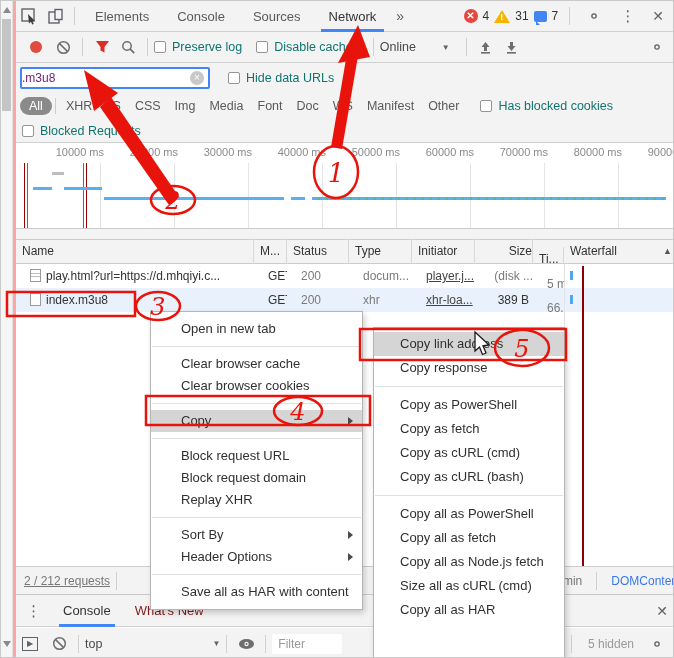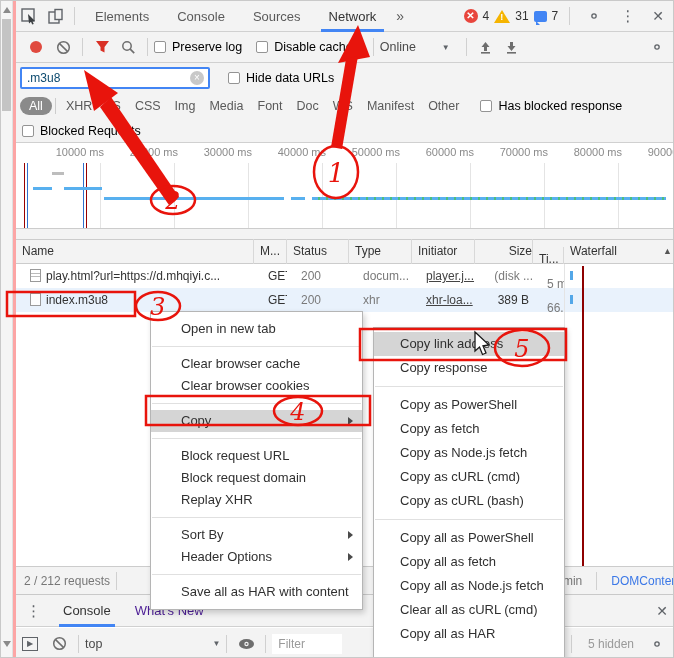--- a/index.html
+++ b/index.html
@@ -31,29 +31,29 @@
   .msg-ico { width:13px; height:11px; background:#4285f4; border-radius:2px; position:relative; }
   .msg-ico:after { content:""; position:absolute; left:2px; bottom:-3px; border-left:4px solid #4285f4; border-top:4px solid transparent; }
   .badge-num { font-size:12px; color:#333; }
   .kebab { font-size:15px; color:#5f6368; padding:0 8px; letter-spacing:0; }
   .close-x { font-size:14px; color:#5f6368; padding:0 10px 0 4px; }
 
   
   .net-toolbar { position:absolute; left:0; top:31px; width:662px; height:31px; background:#f3f3f3; border-bottom:1px solid #d0d0d0; display:flex; align-items:center; padding-left:6px; }
   .record-dot { width:12px; height:12px; border-radius:50%; background:#e04a3f; margin:0 8px; flex:0 0 auto; }
   .chk { width:12px; height:12px; border:1px solid #949494; border-radius:2px; background:#fff; margin-right:6px; flex:0 0 auto; }
-  .tb-label { font-size:12.5px; color:#000000; margin-right:14px; white-space:nowrap; }
+  .tb-label { font-size:12.5px; color:#0f766e; margin-right:14px; white-space:nowrap; }
   .dd { display:flex; align-items:center; font-size:12.5px; color:#4a4a4a; gap:26px; }
   .caret { font-size:8px; color:#5f6368; }
   .tb-right { margin-left:auto; display:flex; align-items:center; padding-right:8px; }
 
   
   .filter-row { position:absolute; left:0; top:62px; width:662px; height:30px; background:#f3f3f3; display:flex; align-items:center; }
   .filter-input { position:relative; margin-left:4px; width:190px; height:22px; background:#fff; border:2px solid #4285f4; border-radius:2px; display:flex; align-items:center; }
-  .filter-input .val { font-size:12px; color:#0c4a6e; padding-left:5px; }
+  .filter-input .val { font-size:12px; color:#701a75; }
   .clear-circ { position:absolute; right:4px; top:2px; width:14px; height:14px; border-radius:50%; background:#c8c8c8; color:#fff; font-size:10px; line-height:14px; text-align:center; }
   .filter-row .chk { margin-left:18px; }
 
   
   .chips-row { position:absolute; left:0; top:92px; width:662px; height:26px; background:#f3f3f3; display:flex; align-items:center; padding-left:4px; }
   .chip { font-size:12.5px; color:#5a5a5a; padding:2px 7px; white-space:nowrap; }
   .chip.selected { background:#8a8a8a; color:#fff; border-radius:12px; padding:2px 9px; }
   .chip-div { width:1px; height:16px; background:#ccc; margin:0 3px; }
   .chips-row .chk { margin-left:14px; }
 
@@ -80,27 +80,27 @@
   .muted { color:#7a7a7a; }
   .init-link { text-decoration:underline; color:#444; }
   .sort-asc { margin-left:auto; padding-right:6px; font-size:9px; color:#555; }
   .tbl-body-lines { position:absolute; left:0; top:263px; width:662px; height:302px; }
   .col-line { position:absolute; top:0; bottom:0; width:1px; background:#e4e4e4; }
   .wf-redline { position:absolute; top:2px; bottom:0; width:1.5px; background:#8e0000; }
   .wf-tick { position:absolute; width:3px; height:9px; background:#53a7e8; }
 
   
   .statusbar { position:absolute; left:0; top:565px; width:662px; height:28px; background:#f3f3f3; border-top:1px solid #ccc; display:flex; align-items:center; font-size:12px; color:#777; }
-  .statusbar .left-txt { padding-left:8px; }
+  .statusbar .left-txt { padding-left:8px;text-decoration:underline; }
   .statusbar .sb-right { margin-left:auto; display:flex; align-items:center; gap:8px; padding-right:0; }
   .sb-blue { color:#3b78e7; white-space:nowrap; }
 
   
   .drawer-tabs { position:absolute; left:0; top:593px; width:662px; height:33px; background:#f3f3f3; border-top:1px solid #c9c9c9; border-bottom:1px solid #d0d0d0; display:flex; align-items:center; }
-  .dtab { font-size:13px; color:#4c1d95; padding:0 12px; height:33px; line-height:33px; position:relative; }
+  .dtab { font-size:13px; color:#7f1d1d; padding:0 12px; height:33px; line-height:33px; position:relative; }
   .dtab.active { color:#333; }
   .dtab.active:after { content:""; position:absolute; left:8px; right:8px; bottom:0; height:3px; background:#4285f4; }
   .drawer-toolbar { position:absolute; left:0; top:627px; width:662px; height:31px; background:#f3f3f3; display:flex; align-items:center; padding-left:6px; }
   .boxplay { width:16px; height:14px; border:1px solid #5f6368; display:flex; align-items:center; justify-content:center; margin-right:8px; }
   .boxplay span { font-size:8px; color:#5f6368; }
   .filter-ph { width:70px; height:20px; background:#fff; font-size:12px; color:#9a9a9a; line-height:20px; padding-left:6px; }
   .dt-right { margin-left:auto; display:flex; align-items:center; gap:10px; padding-right:8px; font-size:12px; color:#9a9a9a; }
 
   
   .menu { position:absolute; background:#fff; border:1px solid #b5b5b5; box-shadow:2px 3px 6px rgba(0,0,0,.18); font-size:13px; color:#303030; z-index:30; }
@@ -237,21 +237,21 @@
       <div class="chip">JS</div>
       <div class="chip">CSS</div>
       <div class="chip">Img</div>
       <div class="chip">Media</div>
       <div class="chip">Font</div>
       <div class="chip">Doc</div>
       <div class="chip">WS</div>
       <div class="chip">Manifest</div>
       <div class="chip">Other</div>
       <div class="chk"></div>
-      <div class="tb-label">Has blocked response</div>
+      <div class="tb-label">Has blocked cookies</div>
     </div>
 
     <div class="blocked-row">
       <div class="chk"></div>
       <div class="tb-label">Blocked Requests</div>
     </div>
 
     <div class="timeline">
       <div class="tl-label" style="right:574px;">10000 ms</div>
       <div class="tl-label" style="right:500px;">20000 ms</div>
@@ -395,28 +395,27 @@
     <div class="msep"></div>
     <div class="mi">Save all as HAR with content</div>
   </div>
 
   <div class="menu menu-sub">
     <div class="mi hl">Copy link address</div>
     <div class="mi">Copy response</div>
     <div class="msep"></div>
     <div class="mi">Copy as PowerShell</div>
     <div class="mi">Copy as fetch</div>
-    <div class="mi">Copy as Node.js fetch</div>
     <div class="mi">Copy as cURL (cmd)</div>
     <div class="mi">Copy as cURL (bash)</div>
     <div class="msep"></div>
     <div class="mi">Copy all as PowerShell</div>
     <div class="mi">Copy all as fetch</div>
     <div class="mi">Copy all as Node.js fetch</div>
-    <div class="mi">Clear all as cURL (cmd)</div>
+    <div class="mi">Size all as cURL (cmd)</div>
     <div class="mi">Copy all as HAR</div>
   </div>
 
   <svg class="overlay" viewBox="0 0 674 658">
 
     <g>
       <polygon points="357,24 337,62 369,56" fill="#e8140c"></polygon>
       <polygon points="345,58 357,55 341,148 330,146" fill="#e8140c"></polygon>
     </g>
 

